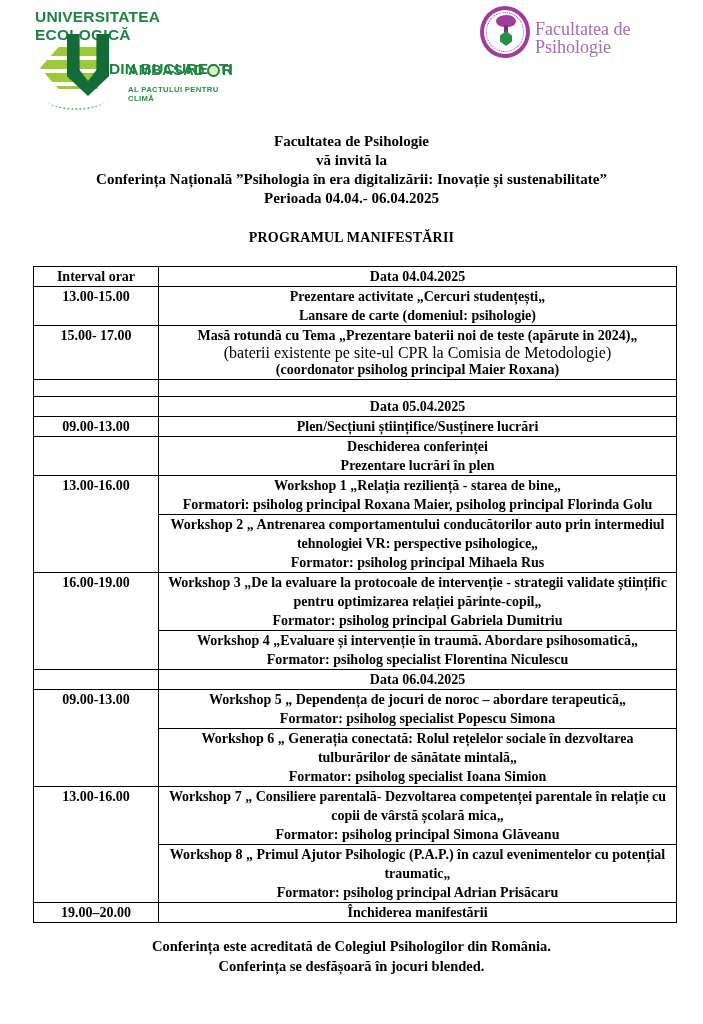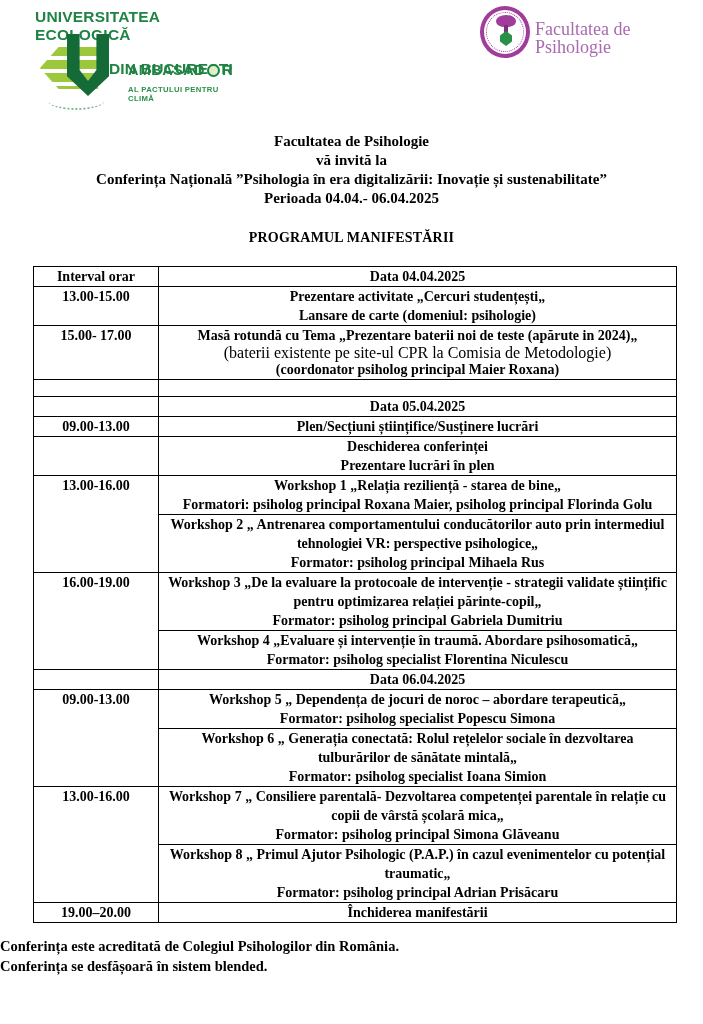--- a/index.html
+++ b/index.html
@@ -67,21 +67,21 @@
   table.program td {
     border: 1.5px solid #000;
     font-weight: bold; font-size: 14px; line-height: 19px;
     padding: 0 6px; text-align: center; vertical-align: top;
   }
   td.time { width: 112px; padding: 0 2px; }
   .small-line { font-size: 16px; line-height: 15px; font-weight: normal; }
   td.spacer-cell { height: 16px; }
 
   
-  .footer { margin-top: 13px; font-weight: bold; font-size: 14.5px; line-height: 20px; }
+  .footer { margin-top: 13px; text-align: center; font-weight: bold; font-size: 14.5px; line-height: 20px; }
 </style>
 </head>
 <body>
 
 <div class="page">
 
   <header class="logos">
     <div class="uni">
       <div class="uni-name1">UNIVERSITATEA ECOLOGICĂ</div>
       <div class="uni-name2">DIN BUCUREȘTI</div>
@@ -227,16 +227,16 @@
           <td class="time" rowspan="1">19.00–20.00</td>
           <td class="content">
             <div>Închiderea manifestării</div>
           </td>
         </tr>
       </tbody>
   </table>
 
   <footer class="footer">
     <div>Conferința este acreditată de Colegiul Psihologilor din România.</div>
-    <div>Conferința se desfășoară în sistem blended.</div>
+    <div>Conferința se desfășoară în jocuri blended.</div>
   </footer>
 
 </div>
 
 </body></html>

